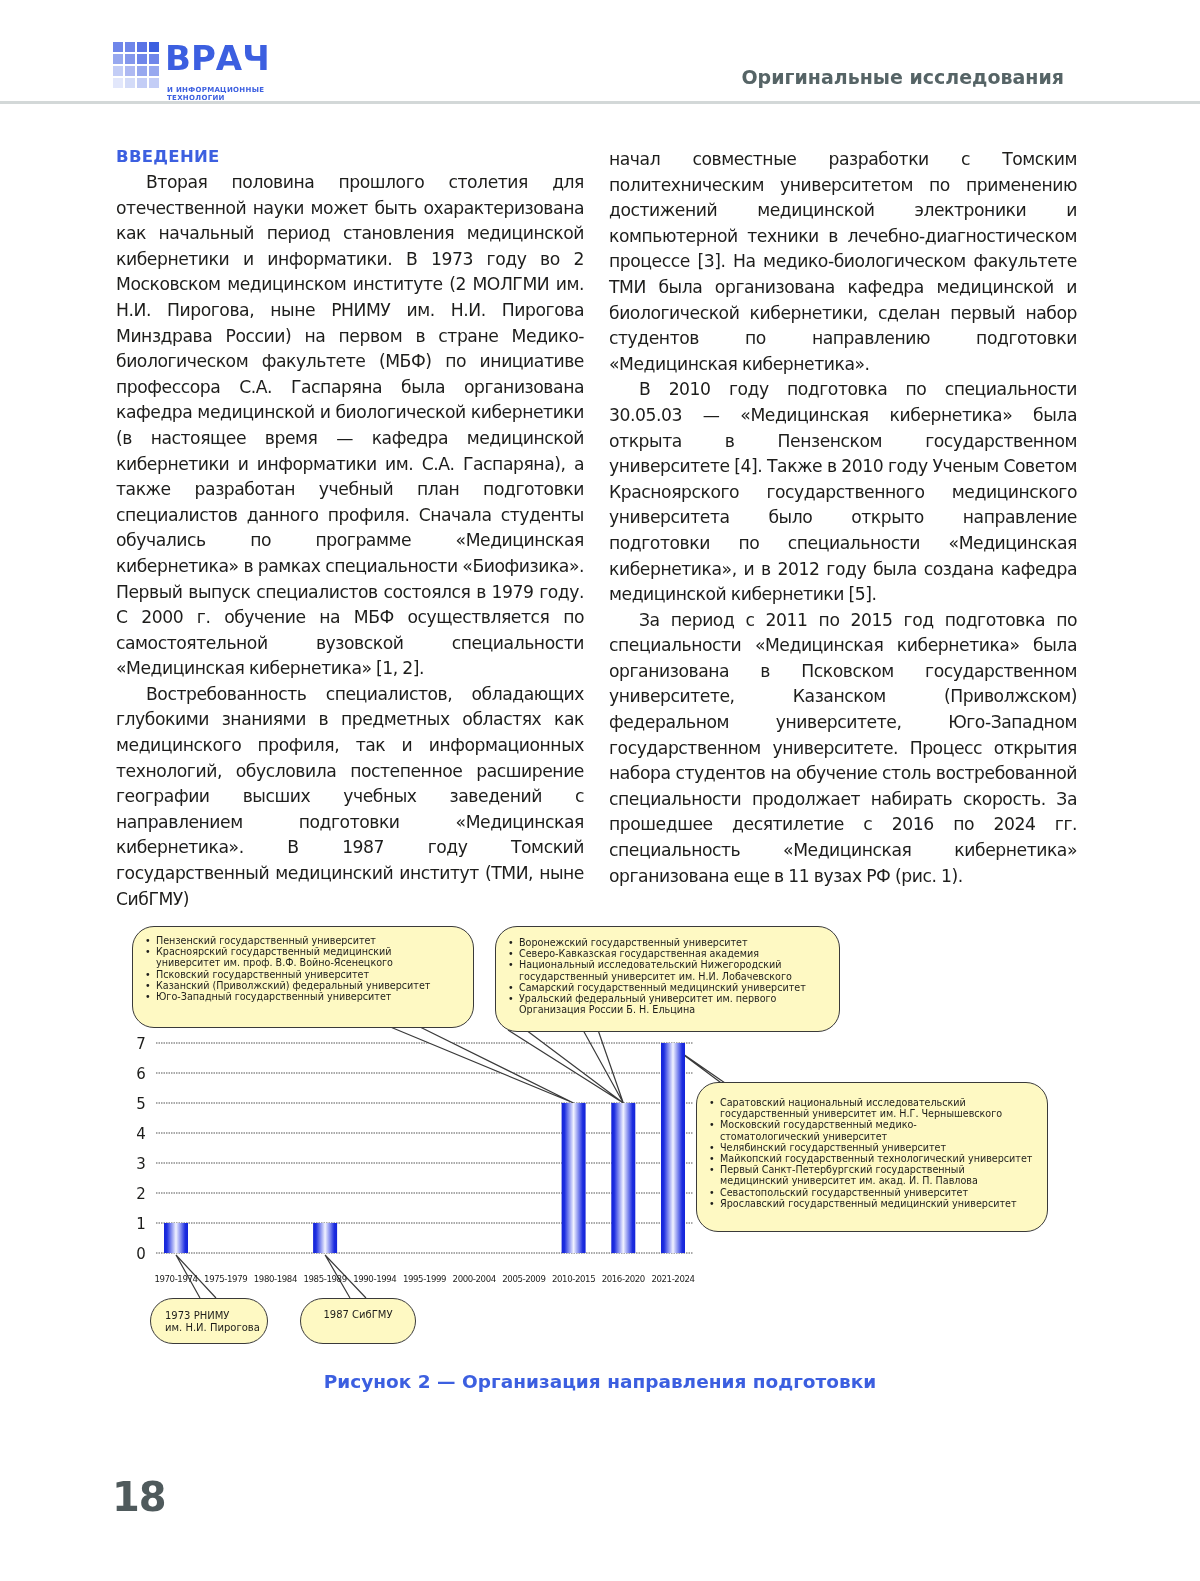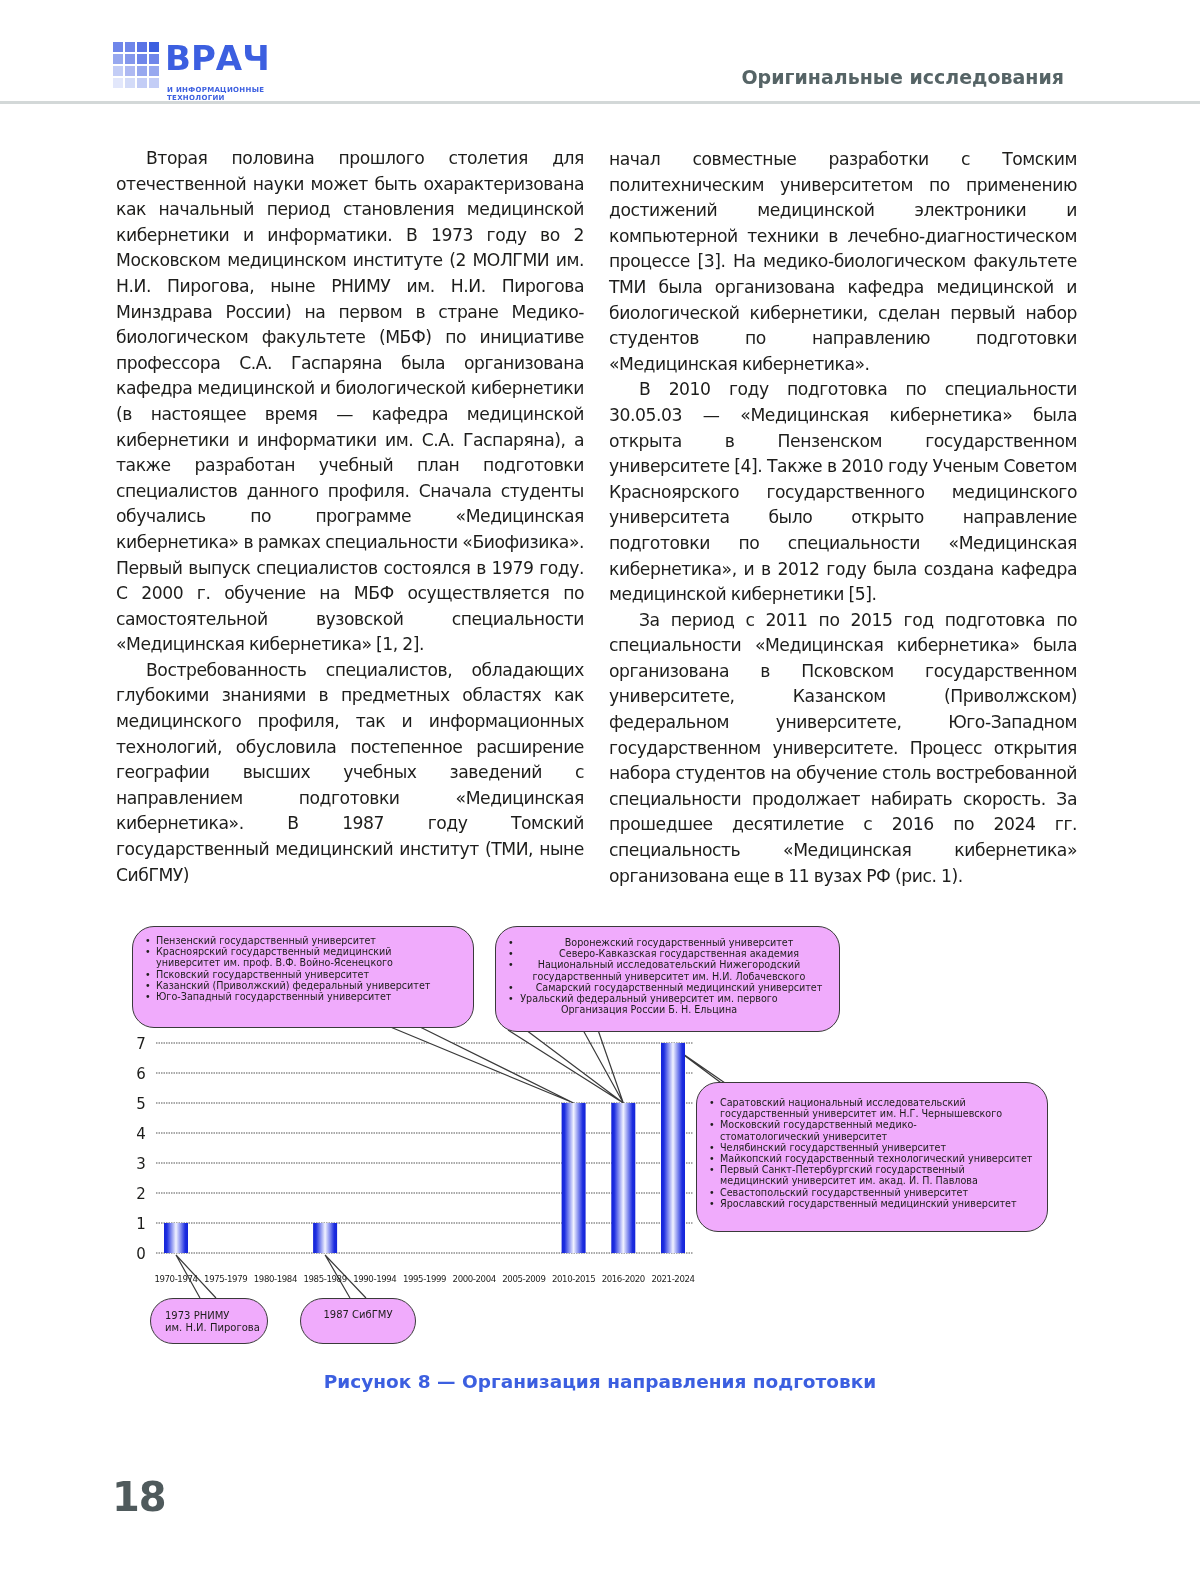--- a/index.html
+++ b/index.html
@@ -15,26 +15,26 @@
 
     .col { position: absolute; top: 146px; width: 468px; font-family: "DejaVu Sans", sans-serif; font-size: 17.2px; line-height: 25.6px; text-align: justify; color: #1d1d1b; }
     .col-left { left: 116px; }
     .col-right { left: 609px; top: 147px; }
     .section-heading { font-family: "DejaVu Sans", sans-serif; font-weight: bold; font-size: 16.5px; color: #3c5fe0; letter-spacing: 0.3px; line-height: 22px; margin-bottom: 2px; }
     .para { margin: 0; text-indent: 30px; letter-spacing: -0.45px; word-spacing: -0.5px; }
     .para.noindent { text-indent: 0; }
 
     .figure { position: absolute; left: 128px; top: 922px; width: 940px; height: 430px; }
     .figure svg { position: absolute; left: 0; top: 0; }
-    .bubble { position: absolute; border: 1.3px solid #3a3a3a; border-radius: 22px; background: #f0abfc; font-family: "DejaVu Sans", sans-serif; font-size: 9.6px; line-height: 11.2px; color: #1d1d1b; }
+    .bubble { position: absolute; border: 1.3px solid #3a3a3a; border-radius: 22px; background: #fef9c3; font-family: "DejaVu Sans", sans-serif; font-size: 9.6px; line-height: 11.2px; color: #1d1d1b; }
     .bubble ul { margin: 0; padding: 0; list-style: none; }
     .bubble li { position: relative; padding-left: 11px; }
     .bubble li::before { content: "•"; position: absolute; left: 0; top: 0; }
     .bubble-a { left: 4px; top: 4px; width: 342px; height: 102px; padding: 8px 0 0 12px; box-sizing: border-box; }
-    .bubble-b { left: 367px; top: 4px; width: 345px; height: 106px; padding: 10px 0 0 12px; box-sizing: border-box; text-align: center; }
+    .bubble-b { left: 367px; top: 4px; width: 345px; height: 106px; padding: 10px 0 0 12px; box-sizing: border-box; }
     .bubble-c { left: 568px; top: 160px; width: 352px; height: 150px; padding: 14px 0 0 12px; box-sizing: border-box; }
     .bubble-d { left: 22px; top: 376px; width: 118px; height: 46px; padding: 11px 0 0 14px; box-sizing: border-box; border-radius: 24px; font-size: 10px; line-height: 12px; }
     .bubble-e { left: 172px; top: 376px; width: 116px; height: 46px; padding: 10px 0 0 0; box-sizing: border-box; border-radius: 24px; text-align: center; font-size: 10px; line-height: 12px; }
 
     .caption { position: absolute; left: 0; top: 1370px; width: 1200px; text-align: center; font-family: "DejaVu Sans", sans-serif; font-weight: bold; font-size: 18.5px; line-height: 24px; color: #3c5fe0; }
     .page-number { position: absolute; left: 112px; top: 1474px; font-family: "DejaVu Sans", sans-serif; font-weight: bold; font-size: 40px; color: #4f5a5c; letter-spacing: -1px; }
   </style>
 </head>
 <body>
 
@@ -62,20 +62,21 @@
     <div class="logo-sub">
       <div>И ИНФОРМАЦИОННЫЕ</div>
       <div>ТЕХНОЛОГИИ</div>
     </div>
   </div>
   <div class="header-section">Оригинальные исследования</div>
   <div class="header-rule"></div>
 </div>
 
 <div class="col col-left">
+  <div class="section-heading">ВВЕДЕНИЕ</div>
   <p class="para">Вторая половина прошлого столетия для отечественной науки может быть охарактеризована как начальный период становления медицинской кибернетики и информатики. В 1973 году во 2 Московском медицинском институте (2 МОЛГМИ им. Н.И. Пирогова, ныне РНИМУ им. Н.И. Пирогова Минздрава России) на первом в стране Медико-биологическом факультете (МБФ) по инициативе профессора С.А. Гаспаряна была организована кафедра медицинской и биологической кибернетики (в настоящее время — кафедра медицинской кибернетики и информатики им. С.А. Гаспаряна), а также разработан учебный план подготовки специалистов данного профиля. Сначала студенты обучались по программе «Медицинская кибернетика» в рамках специальности «Биофизика». Первый выпуск специалистов состоялся в 1979 году. С 2000 г. обучение на МБФ осуществляется по самостоятельной вузовской специальности «Медицинская кибернетика» [1, 2].</p>
   <p class="para">Востребованность специалистов, обладающих глубокими знаниями в предметных областях как медицинского профиля, так и информационных технологий, обусловила постепенное расширение географии высших учебных заведений с направлением подготовки «Медицинская кибернетика». В 1987 году Томский государственный медицинский институт (ТМИ, ныне СибГМУ)</p>
 </div>
 
 <div class="col col-right">
   <p class="para noindent">начал совместные разработки с Томским политехническим университетом по применению достижений медицинской электроники и компьютерной техники в лечебно-диагностическом процессе [3]. На медико-биологическом факультете ТМИ была организована кафедра медицинской и биологической кибернетики, сделан первый набор студентов по направлению подготовки «Медицинская кибернетика».</p>
   <p class="para">В 2010 году подготовка по специальности 30.05.03 — «Медицинская кибернетика» была открыта в Пензенском государственном университете [4]. Также в 2010 году Ученым Советом Красноярского государственного медицинского университета было открыто направление подготовки по специальности «Медицинская кибернетика», и в 2012 году была создана кафедра медицинской кибернетики [5].</p>
   <p class="para">За период с 2011 по 2015 год подготовка по специальности «Медицинская кибернетика» была организована в Псковском государственном университете, Казанском (Приволжском) федеральном университете, Юго-Западном государственном университете. Процесс открытия набора студентов на обучение столь востребованной специальности продолжает набирать скорость. За прошедшее десятилетие с 2016 по 2024 гг. специальность «Медицинская кибернетика» организована еще в 11 вузах РФ (рис. 1).</p>
 </div>
 
@@ -176,16 +177,16 @@
     <div>1973 РНИМУ</div>
     <div>им. Н.И. Пирогова</div>
   </div>
 
   <div class="bubble bubble-e">
     <div>1987 СибГМУ</div>
   </div>
 </div>
 
 <div class="caption">
-  <div>Рисунок 8 — Организация направления подготовки</div>
+  <div>Рисунок 2 — Организация направления подготовки</div>
 </div>
 
 <div class="page-number">18</div>
 
 </body></html>

